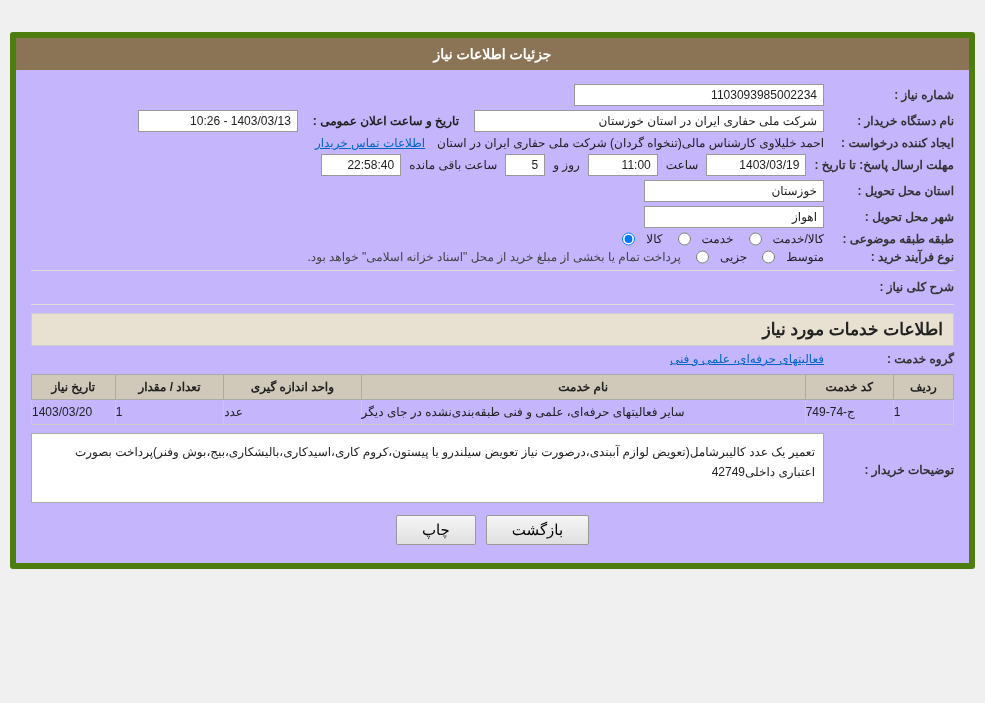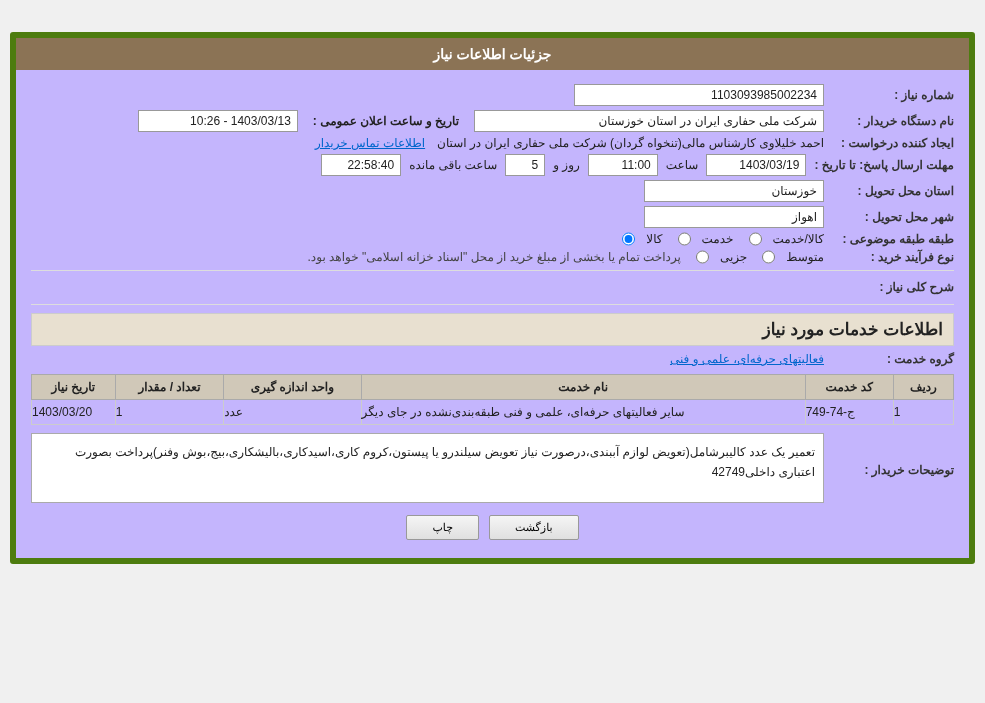--- a/index.html
+++ b/index.html
@@ -99,21 +99,21 @@
       justify-content: center;
       gap: 10px;
       margin-top: 12px;
       margin-bottom: 8px;
     }
     .btn {
       padding: 5px 25px;
       border: 1px solid #999;
       background: linear-gradient(to bottom, #f5f5f5, #e0e0e0);
       cursor: pointer;
-      font-size: 11px;
+      font-size: 15px;
       font-family: Tahoma, Arial, sans-serif;
       border-radius: 2px;
     }
     .divider {
       border: none;
       border-top: 1px solid #ddd;
       margin: 6px 0;
     }
     .col-label {
       font-weight: bold;

